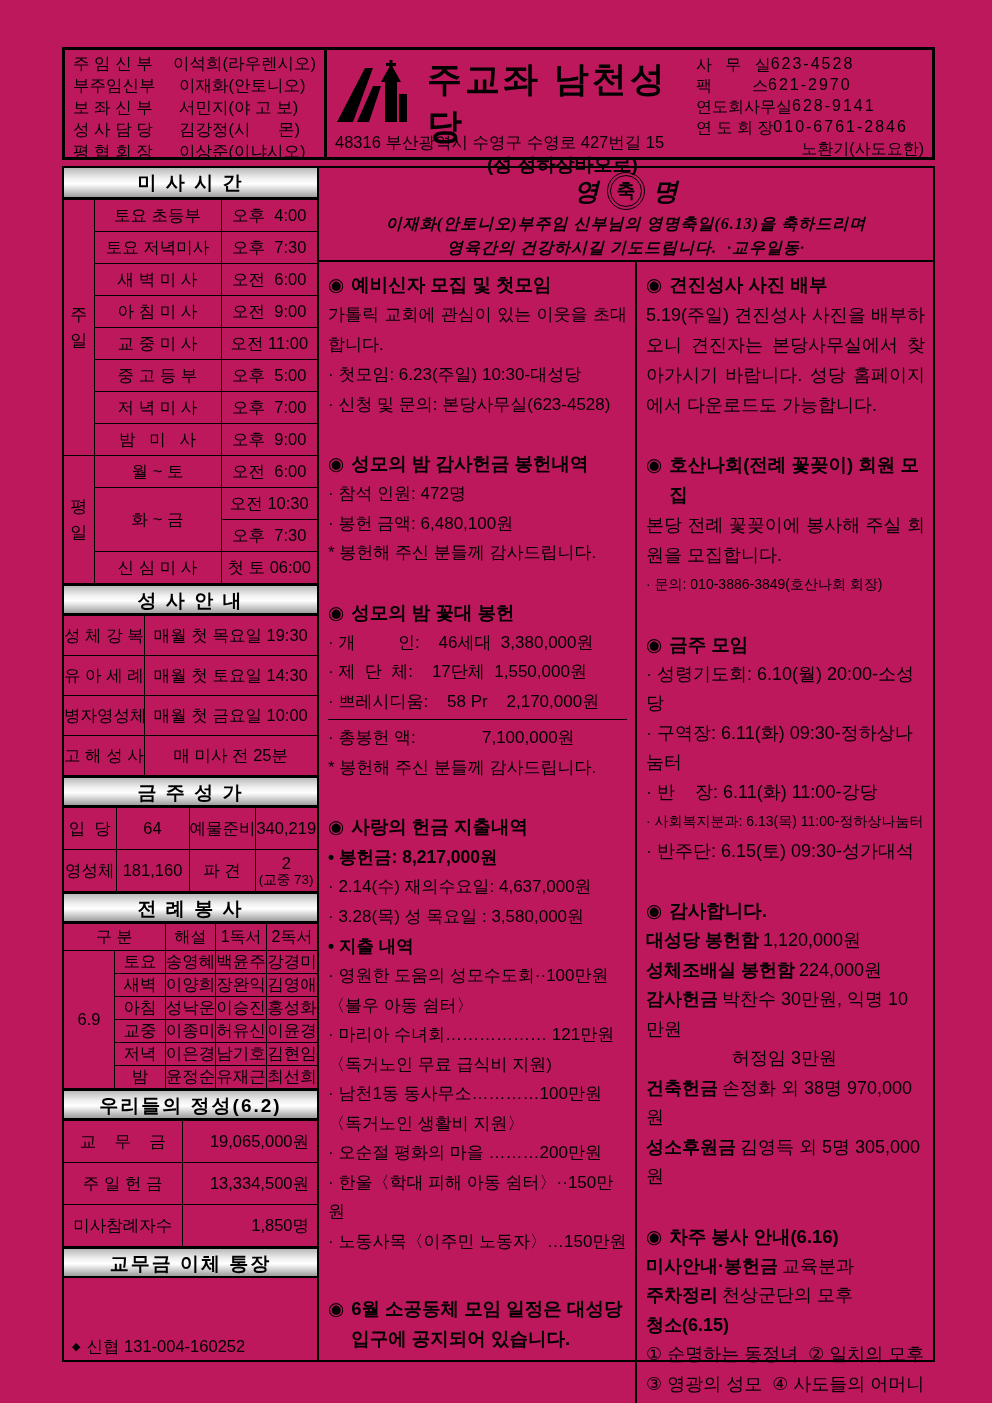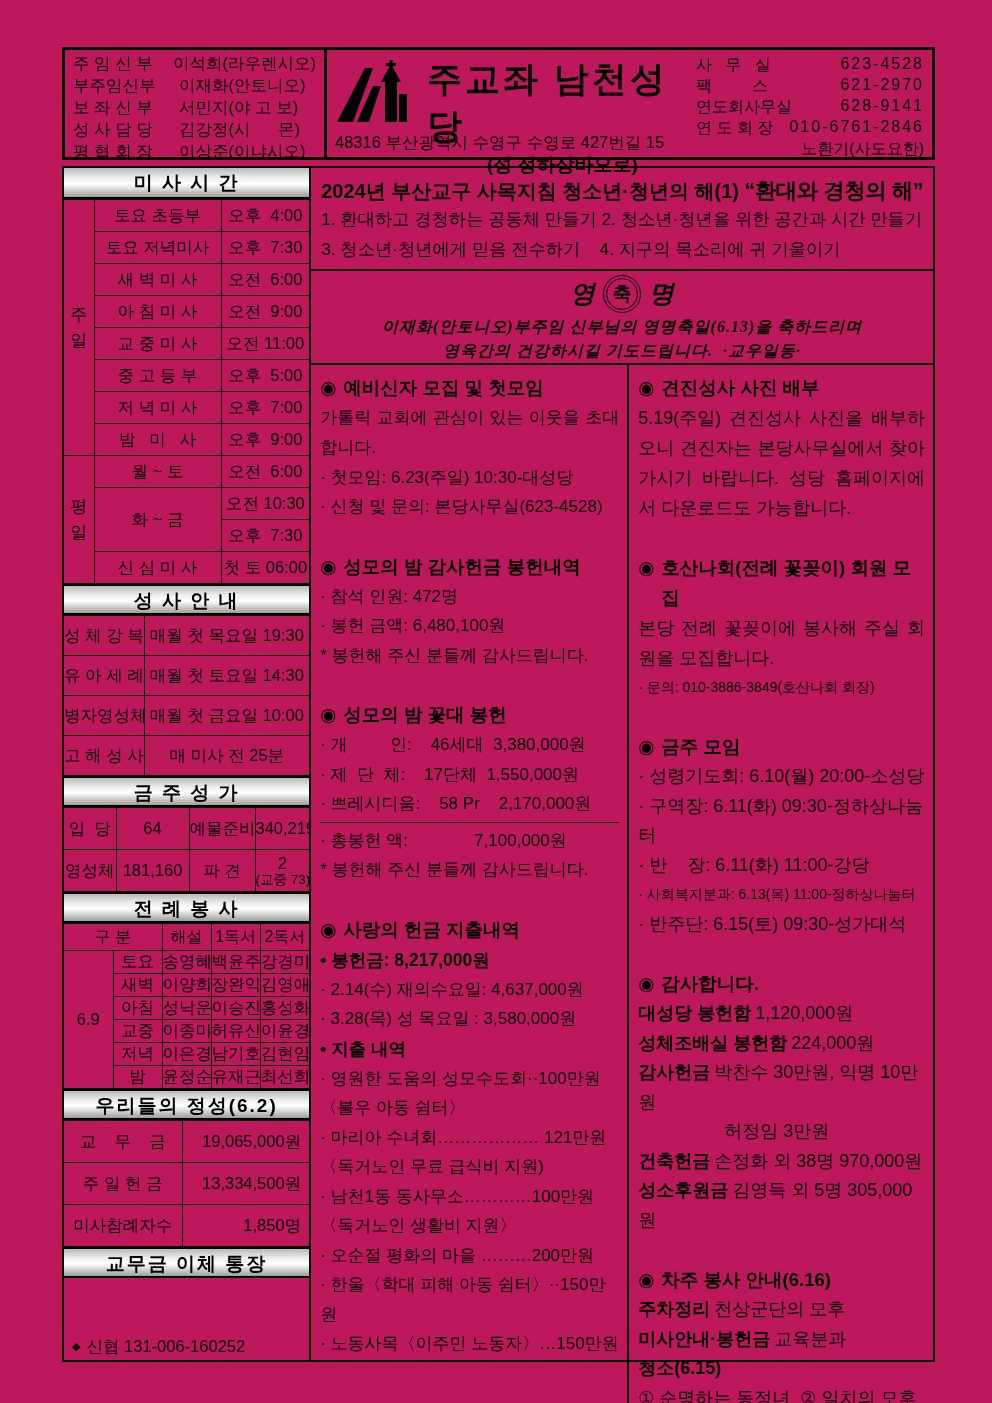--- a/index.html
+++ b/index.html
@@ -14,21 +14,21 @@
     display:flex; flex-direction:column; justify-content:space-around; font-size:16.5px; }
   .staff-row { display:flex; gap:8px; white-space:pre; }
   .staff-role { width:98px; }
   .brand { flex:1; position:relative; }
   .brand-logo { position:absolute; left:10px; top:10px; }
   .brand-title { margin:6px 0 0 100px; font-size:35px; font-weight:bold; letter-spacing:3px; }
   .brand-sub { margin:2px 0 0 160px; font-size:19px; font-weight:bold; }
   .brand-addr { position:absolute; left:8px; bottom:3px; font-size:16.5px; white-space:pre; }
   .contacts { width:238px; padding:5px 8px 3px 2px; font-size:16px;
     display:flex; flex-direction:column; justify-content:space-between; }
-  .contact-row { display:flex; justify-content:space-between; white-space:pre; }
+  .contact-row { display:flex; justify-content:flex-start; white-space:pre; }
   .contact-val { letter-spacing:2px; }
   .contact-note { text-align:right; }
 
   
   .main-box { position:absolute; left:62px; top:166px; width:873px; height:1196px;
     border:2px solid #000; display:flex; }
 
   
   .sidebar { width:255px; border-right:2px solid #000; overflow:hidden; }
   .sec-hdr { height:31px; line-height:29px; text-align:center; font-weight:bold; font-size:19px;
@@ -294,34 +294,29 @@
             </tr>
         <tr>
               <td class="c1">미사참례자수</td>
               <td class="val">1,850명</td>
             </tr>
       </tbody>
         </table>
 
       <div class="sec-hdr">교무금 이체 통장</div>
       <div class="bank">
-        <div class="b-row"><span class="diamond">◆</span><span>신협 131-006-160252</span></div>
+        <div class="b-row"><span class="diamond">◆</span><span>신협 131-004-160252</span></div>
         
         
         
       </div>
     </div>
 
     <div class="right">
 
-      <div class="pastoral">
-        <div class="pastoral-title"><span>2024년 부산교구 사목지침 청소년·청년의 해(1) </span><span class="quote">“환대와 경청의 해”</span></div>
-        <div class="pastoral-line">1. 환대하고 경청하는 공동체 만들기 2. 청소년·청년을 위한 공간과 시간 만들기</div>
-        <div class="pastoral-line">3. 청소년·청년에게 믿음 전수하기    4. 지구의 목소리에 귀 기울이기</div>
-      </div>
 
       <div class="feastday">
         <div class="feast-title">
           <span>영</span>
           <span class="wreath">
               <span>축</span>
             </span>
           <span>명</span>
         </div>
         <div class="feast-line">이재화(안토니오)부주임 신부님의 영명축일(6.13)을 축하드리며</div>
@@ -443,22 +438,22 @@
             <div class="line"><b>건축헌금</b><span>손정화 외 38명 970,000원</span></div>
             <div class="line"><b>성소후원금</b><span>김영득 외 5명 305,000원</span></div>
           </div>
           <div class="spacer-s"></div>
 
           <div class="art">
             <div class="art-title">
                 <span class="bullet">◉</span>
                 <span class="t">차주 봉사 안내(6.16)</span>
               </div>
+            <div class="line"><b>미사안내·봉헌금</b><span>교육분과</span></div>
             <div class="line"><b>주차정리</b><span>천상군단의 모후</span></div>
-            <div class="line"><b>미사안내·봉헌금</b><span>교육분과</span></div>
             <div class="line"><b>청소(6.15)</b><span></span></div>
             <div class="line">① 순명하는 동정녀  ② 일치의 모후</div>
             <div class="line">③ 영광의 성모  ④ 사도들의 어머니</div>
             <div class="line">⑤ 환희의 성모</div>
           </div>
 
         </div>
       </div>
     </div>
   </div>

